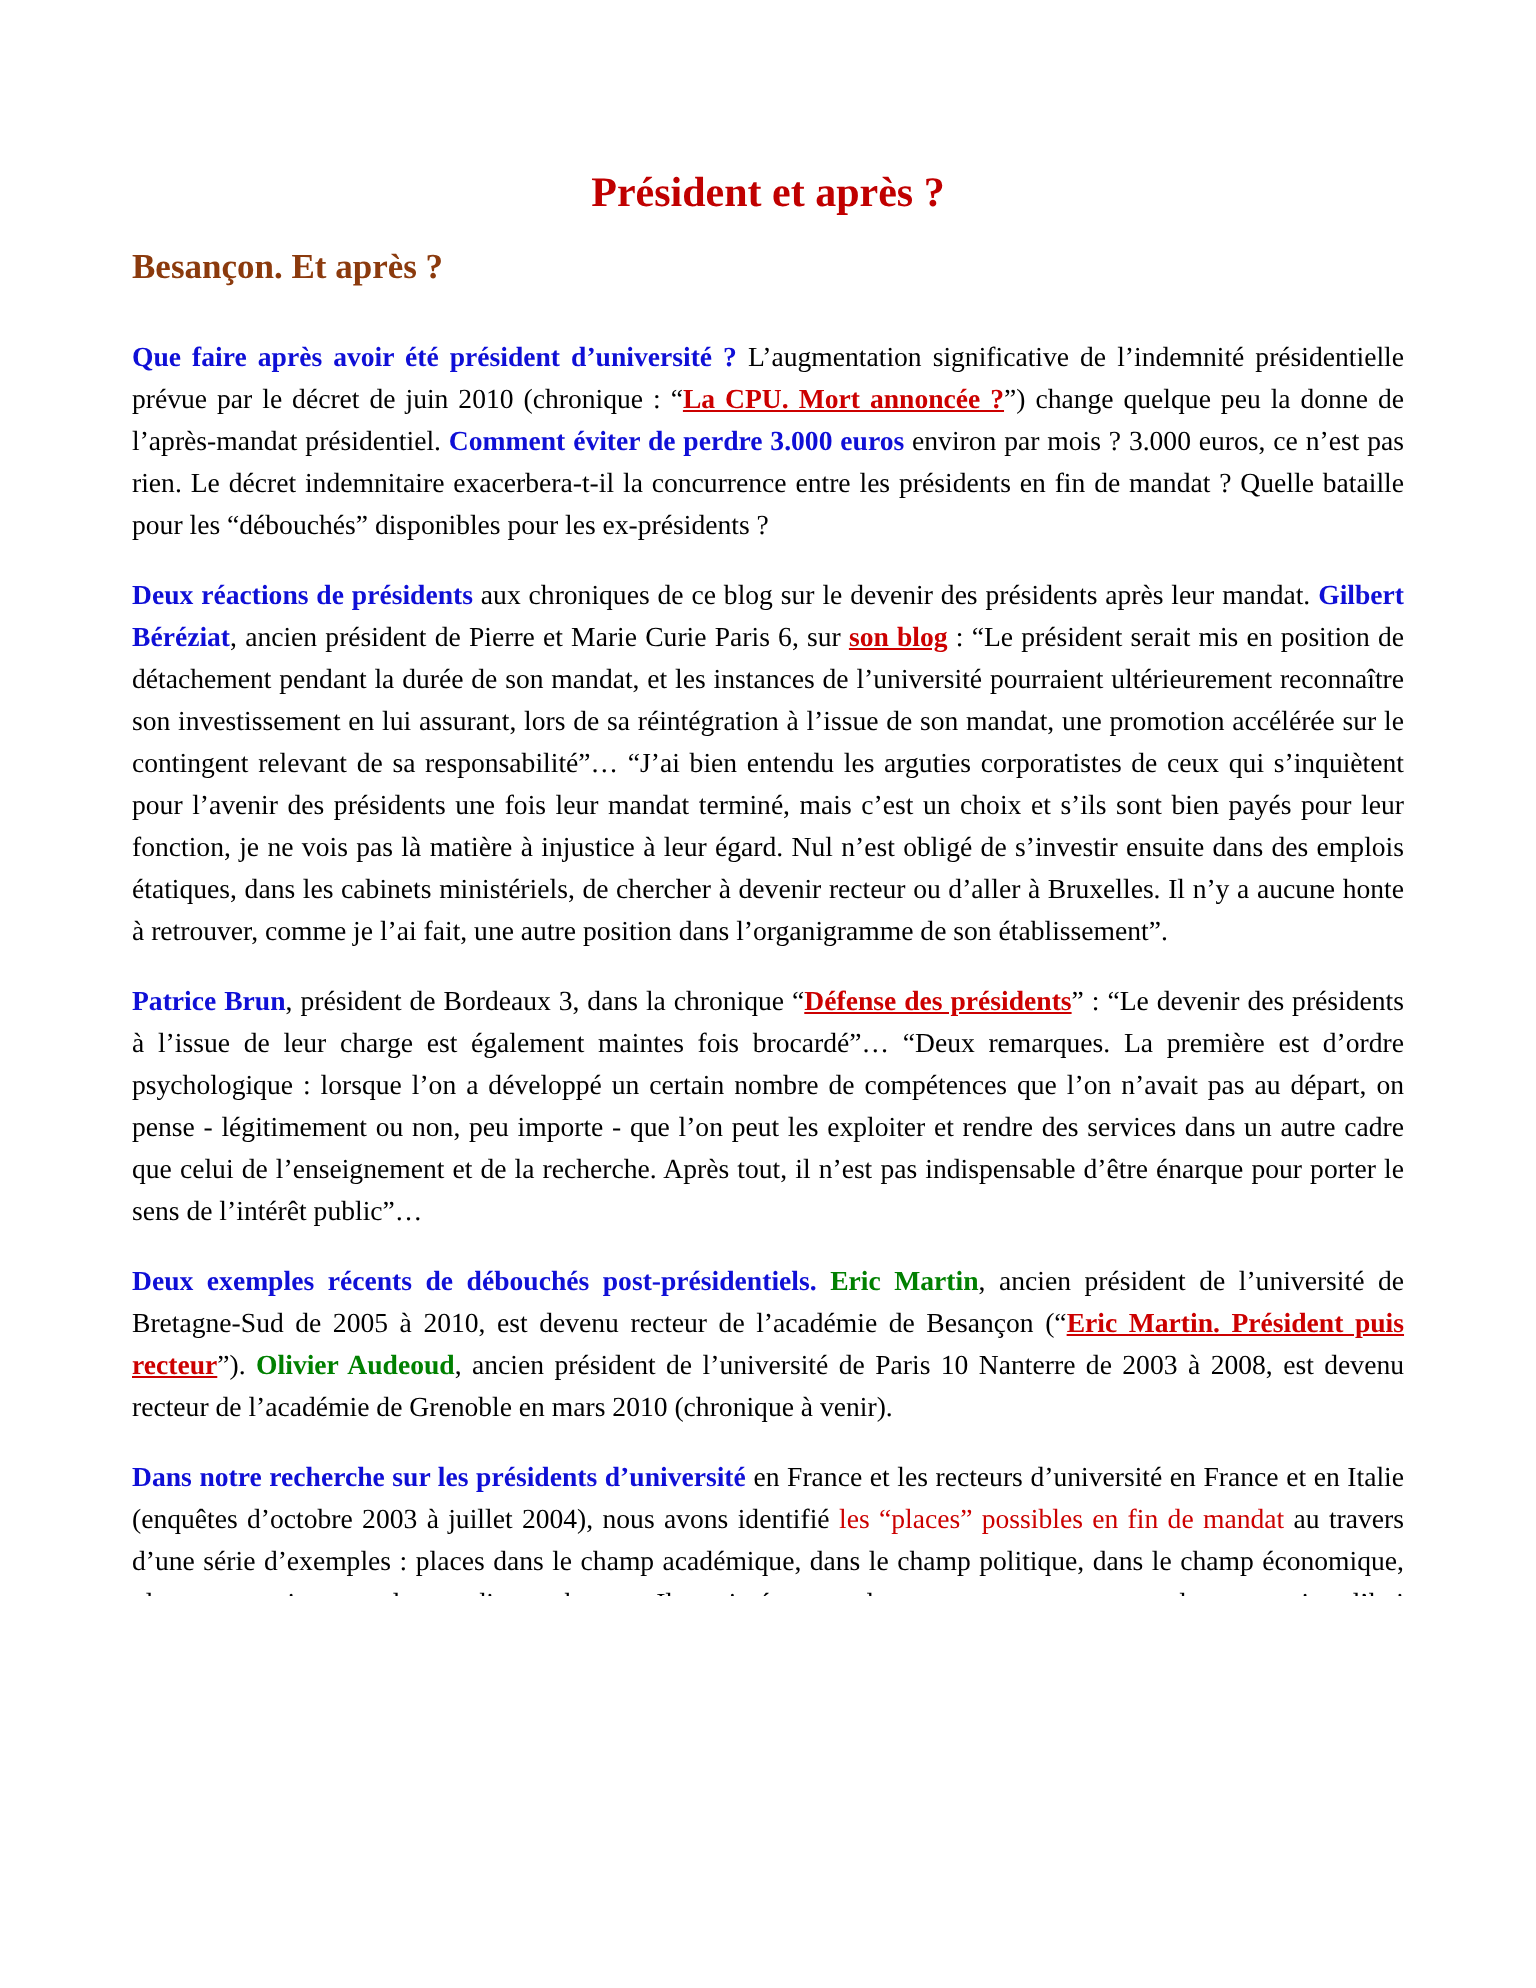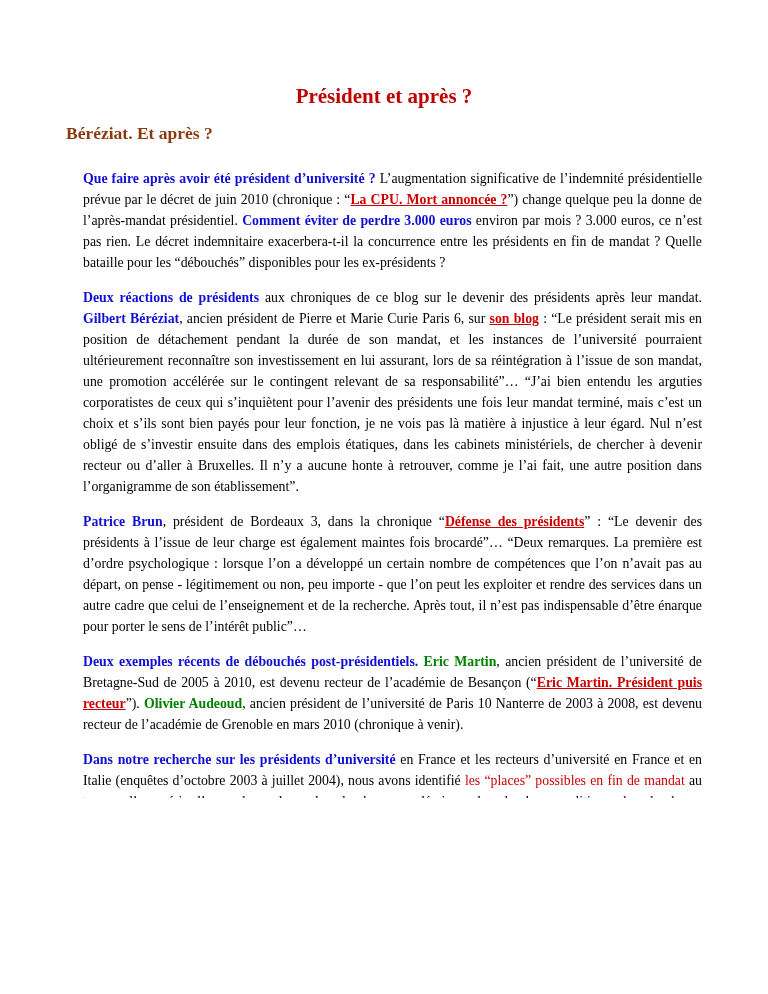--- a/index.html
+++ b/index.html
@@ -34,21 +34,21 @@
     color: var(--subtitle-color, #0000E0);
   }
   .section-heading {
     margin: 0 0 24px 0;
     text-align: left;
     font-size: 17.5px;
     font-weight: bold;
     color: var(--heading-color, #8B3A0D);
   }
   .body-paragraph {
-    margin: 0 0 14px 17px;
+    margin: 0 0 14px 0;
     font-size: 13.8px;
     line-height: 21px;
     text-align: justify;
   }
   .seg-plain {
     color: var(--body-color, #000000);
   }
   .seg-blue-bold {
     color: var(--accent-blue, #0000E0);
     font-weight: bold;
@@ -69,21 +69,21 @@
     cursor: pointer;
   }
 </style>
 </head>
 <body>
 
 <div class="page">
   <h1 class="doc-title">Président et après ?</h1>
 
 
-  <h3 class="section-heading">Béréziat. Et après ?</h3>
+  <h3 class="section-heading">Besançon. Et après ?</h3>
 
   <div class="paragraphs">
       <p class="body-paragraph"><span class="seg-blue-bold">Que faire après avoir été président d’université ? </span><span class="seg-plain">L’augmentation significative de l’indemnité présidentielle prévue par le décret de juin 2010 (chronique : “</span><a class="seg-link">La CPU. Mort annoncée ?</a><span class="seg-plain">”) change quelque peu la donne de l’après-mandat présidentiel. </span><span class="seg-blue-bold">Comment éviter de perdre 3.000 euros</span><span class="seg-plain"> environ par mois ? 3.000 euros, ce n’est pas rien. Le décret indemnitaire exacerbera-t-il la concurrence entre les présidents en fin de mandat ? Quelle bataille pour les “débouchés” disponibles pour les ex-présidents ?</span></p>
       <p class="body-paragraph"><span class="seg-blue-bold">Deux réactions de présidents</span><span class="seg-plain"> aux chroniques de ce blog sur le devenir des présidents après leur mandat. </span><span class="seg-blue-bold">Gilbert Béréziat</span><span class="seg-plain">, ancien président de Pierre et Marie Curie Paris 6, sur </span><a class="seg-link">son blog</a><span class="seg-plain"> : “Le président serait mis en position de détachement pendant la durée de son mandat, et les instances de l’université pourraient ultérieurement reconnaître son investissement en lui assurant, lors de sa réintégration à l’issue de son mandat, une promotion accélérée sur le contingent relevant de sa responsabilité”… “J’ai bien entendu les arguties corporatistes de ceux qui s’inquiètent pour l’avenir des présidents une fois leur mandat terminé, mais c’est un choix et s’ils sont bien payés pour leur fonction, je ne vois pas là matière à injustice à leur égard. Nul n’est obligé de s’investir ensuite dans des emplois étatiques, dans les cabinets ministériels, de chercher à devenir recteur ou d’aller à Bruxelles. Il n’y a aucune honte à retrouver, comme je l’ai fait, une autre position dans l’organigramme de son établissement”.</span></p>
       <p class="body-paragraph"><span class="seg-blue-bold">Patrice Brun</span><span class="seg-plain">, président de Bordeaux 3, dans la chronique “</span><a class="seg-link">Défense des présidents</a><span class="seg-plain">” : “Le devenir des présidents à l’issue de leur charge est également maintes fois brocardé”… “Deux remarques. La première est d’ordre psychologique : lorsque l’on a développé un certain nombre de compétences que l’on n’avait pas au départ, on pense - légitimement ou non, peu importe - que l’on peut les exploiter et rendre des services dans un autre cadre que celui de l’enseignement et de la recherche. Après tout, il n’est pas indispensable d’être énarque pour porter le sens de l’intérêt public”…</span></p>
       <p class="body-paragraph"><span class="seg-blue-bold">Deux exemples récents de débouchés post-présidentiels.</span><span class="seg-plain"> </span><span class="seg-green-bold">Eric Martin</span><span class="seg-plain">, ancien président de l’université de Bretagne-Sud de 2005 à 2010, est devenu recteur de l’académie de Besançon (“</span><a class="seg-link">Eric Martin. Président puis recteur</a><span class="seg-plain">”). </span><span class="seg-green-bold">Olivier Audeoud</span><span class="seg-plain">, ancien président de l’université de Paris 10 Nanterre de 2003 à 2008, est devenu recteur de l’académie de Grenoble en mars 2010 (chronique à venir).</span></p>
       <p class="body-paragraph"><span class="seg-blue-bold">Dans notre recherche sur les présidents d’université</span><span class="seg-plain"> en France et les recteurs d’université en France et en Italie (enquêtes d’octobre 2003 à juillet 2004), nous avons identifié </span><span class="seg-red-bold">les “places” possibles en fin de mandat</span><span class="seg-plain"> au travers d’une série d’exemples : places dans le champ académique, dans le champ politique, dans le champ économique, places au croisement de ces divers champs. Il est intéressant de remarquer ce que sont devenus aujourd’hui certains des présidents interviewés à</span></p>
     </div>
 </div>
 

